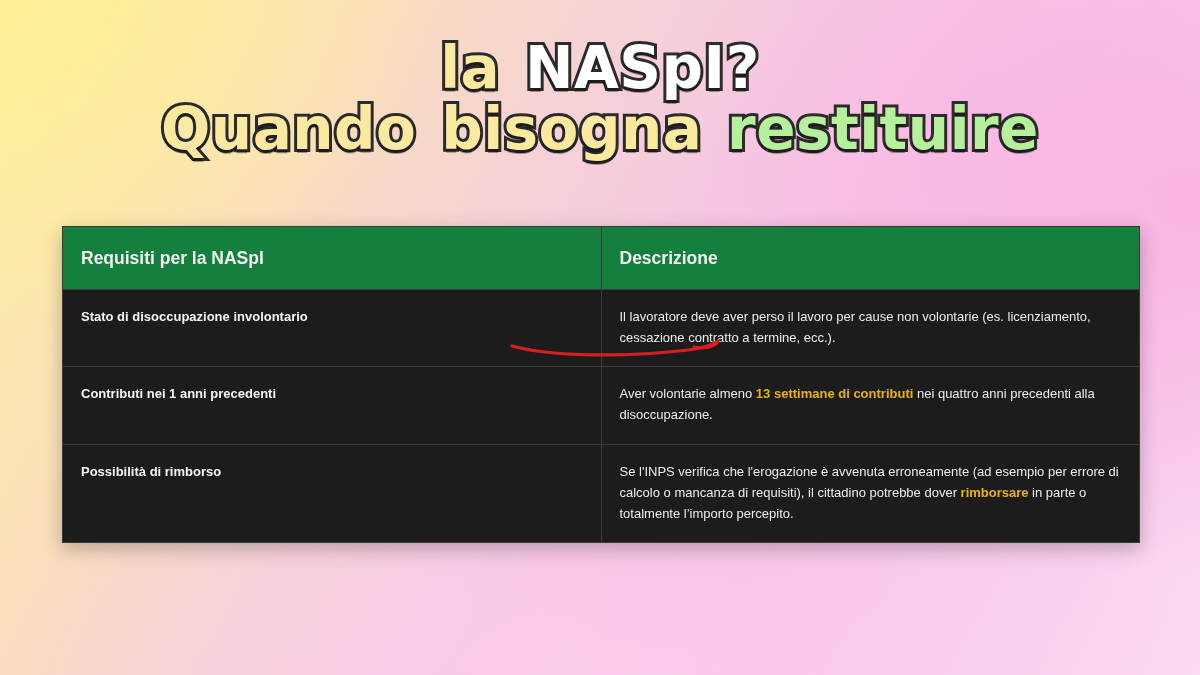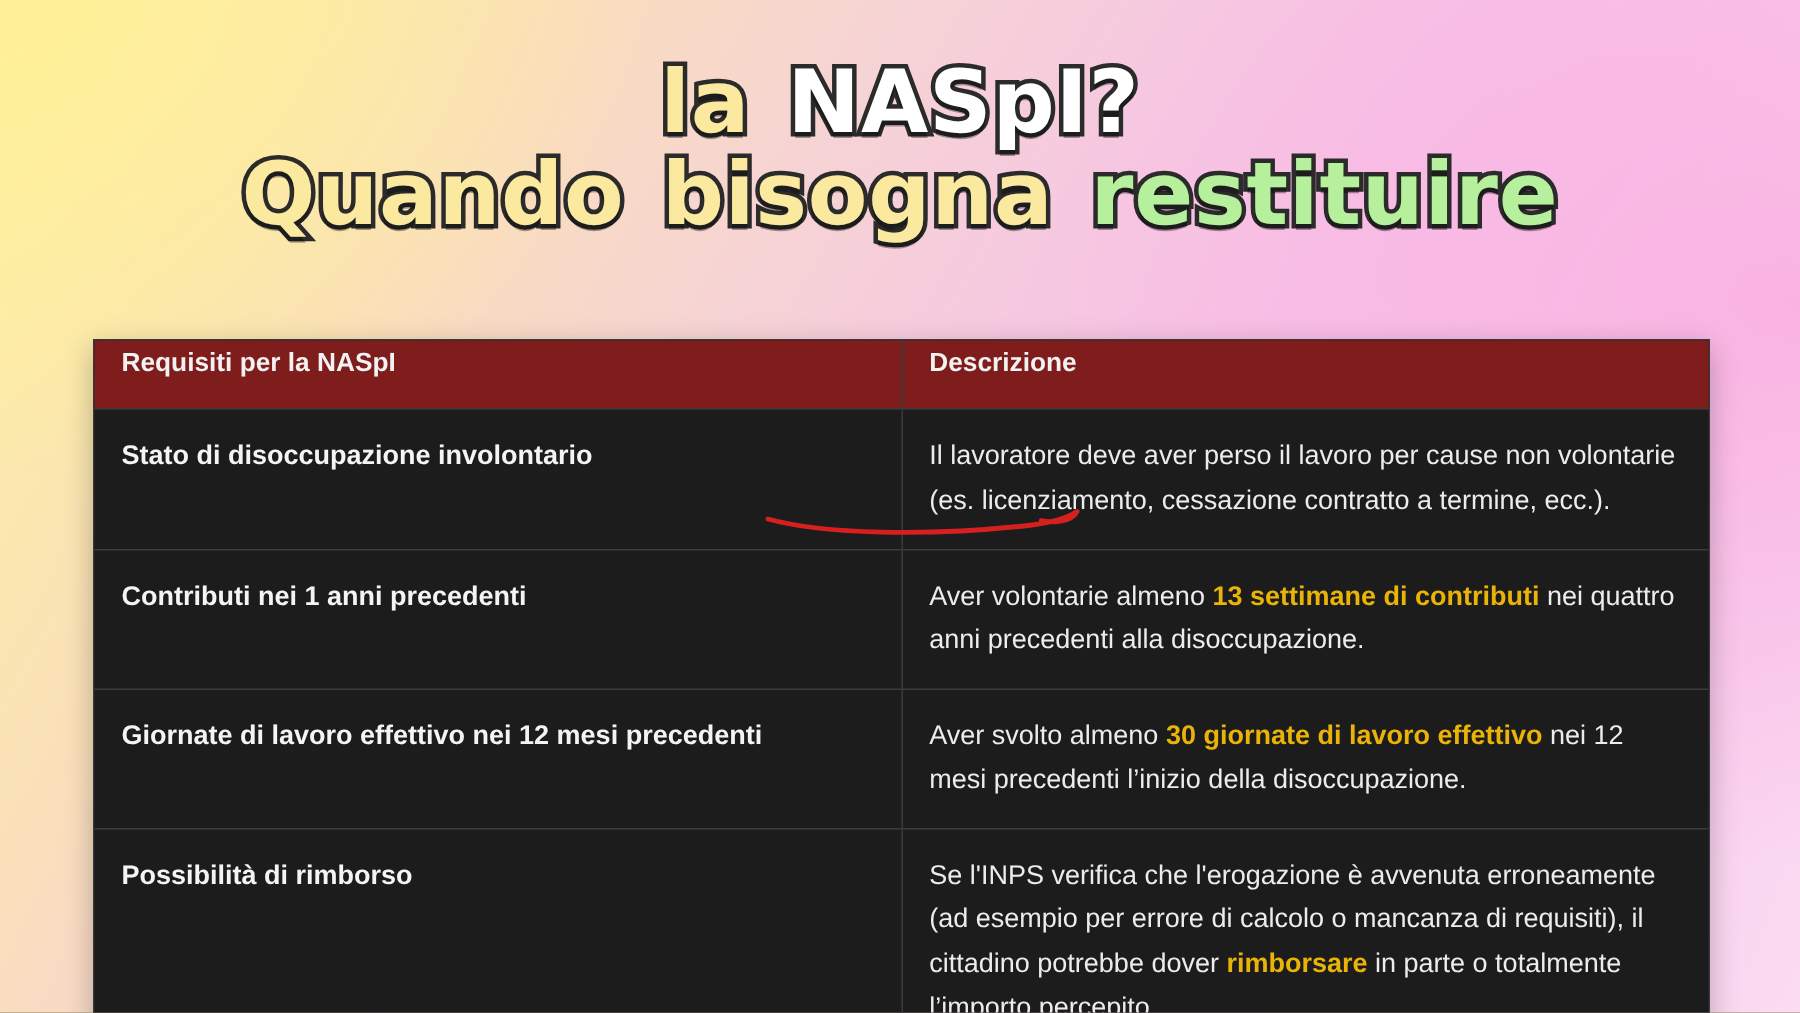--- a/index.html
+++ b/index.html
@@ -99,35 +99,35 @@
     width: 100%;
     border-collapse: collapse;
     table-layout: fixed;
   }
   table.naspi th,
   table.naspi td {
     text-align: left;
     vertical-align: top;
     padding: 16px 18px 18px 18px;
     color: #ececec;
-    font-size: 18px;
+    font-size: 13px;
     line-height: 1.62;
     border-bottom: 1px solid #3b3b3b;
     border-right: 1px solid #3b3b3b;
   }
   table.naspi th:last-child,
   table.naspi td:last-child {
     border-right: none;
     margin-left: 36px;
   }
   table.naspi thead th {
-    background: #7f1d1d;
+    background: #15803d;
     font-weight: 700;
     font-size: 17.5px;
-    padding-top: 0;
+    padding-top: 17px;
     padding-bottom: 17px;
     color: #f2f2f2;
   }
   table.naspi tbody tr {
     background: #1c1c1c;
   }
   table.naspi tbody tr:last-child td {
     border-bottom: none;
   }
   table.naspi td.col-req {
@@ -183,26 +183,20 @@
             <span>Il lavoratore deve aver perso il lavoro per cause non volontarie (es. licenziamento, cessazione contratto a termine, ecc.).</span>
           </td>
         </tr>
         <tr>
           <td class="col-req">Contributi nei 1 anni precedenti</td>
           <td>
             <span>Aver volontarie almeno </span><span class="strong">13 settimane di contributi</span><span> nei quattro anni precedenti alla disoccupazione.</span>
           </td>
         </tr>
         <tr>
-          <td class="col-req">Giornate di lavoro effettivo nei 12 mesi precedenti</td>
-          <td>
-            <span>Aver svolto almeno </span><span class="strong">30 giornate di lavoro effettivo</span><span> nei 12 mesi precedenti l’inizio della disoccupazione.</span>
-          </td>
-        </tr>
-        <tr>
           <td class="col-req">Possibilità di rimborso</td>
           <td>
             <span>Se l'INPS verifica che l'erogazione è avvenuta erroneamente (ad esempio per errore di calcolo o mancanza di requisiti), il cittadino potrebbe dover </span><span class="strong">rimborsare</span><span> in parte o totalmente l’importo percepito.</span>
           </td>
         </tr>
       </tbody>
     </table>
   </div>
 
   <svg class="underline-svg" viewBox="0 0 220 34">

